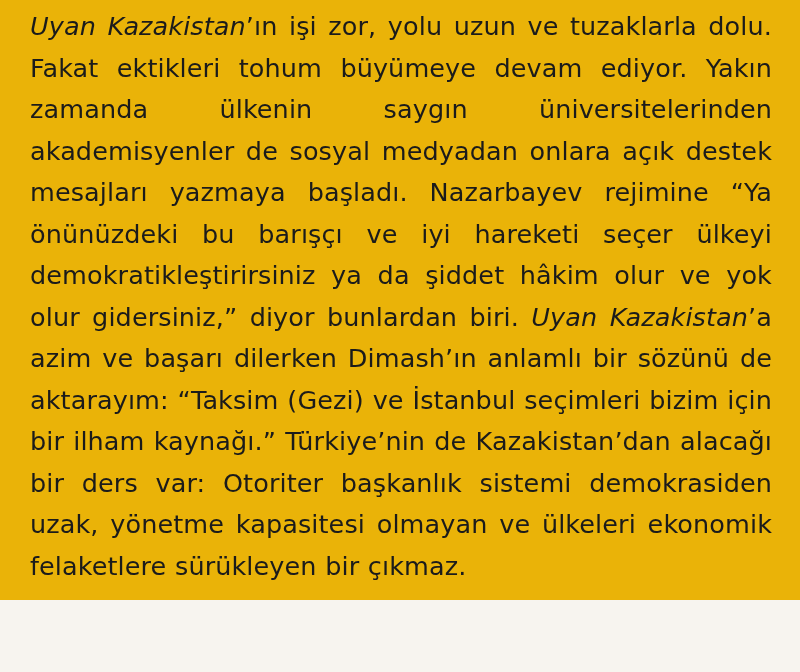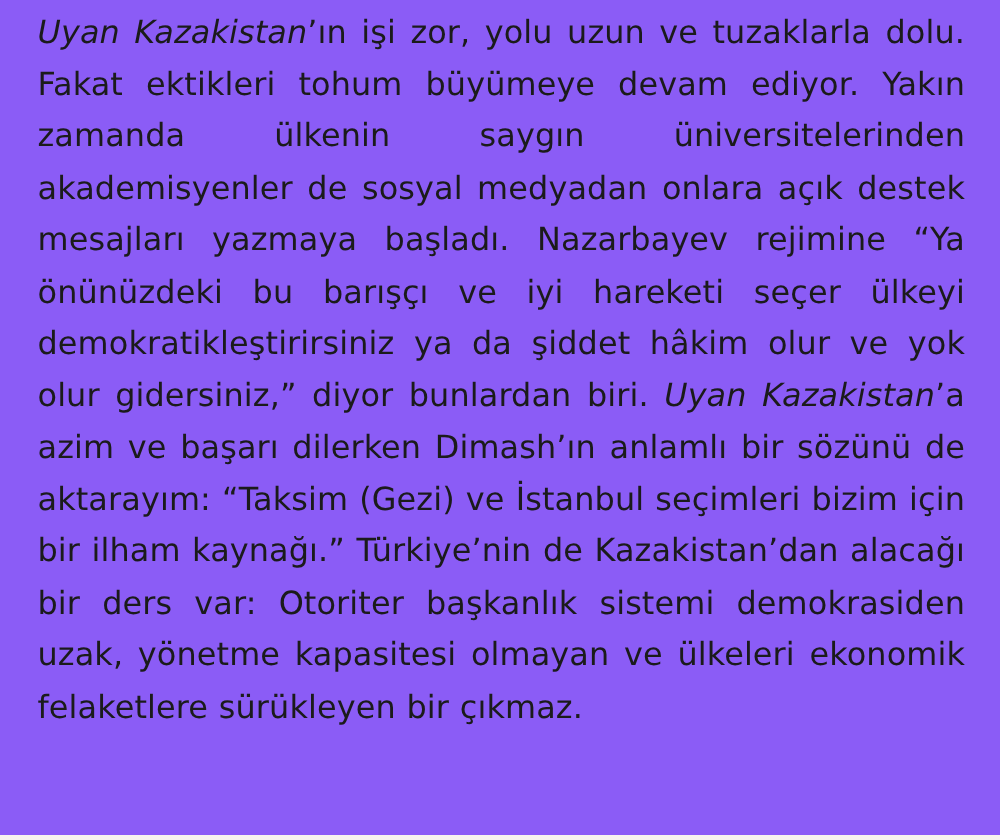--- a/index.html
+++ b/index.html
@@ -8,23 +8,23 @@
   }
   body {
     width: 800px;
     height: 672px;
     background: #f7f4ef;
     font-family: "DejaVu Sans", sans-serif;
     overflow: hidden;
   }
   .page {
     width: 800px;
-    height: 668px;
+    height: 600px;
     box-sizing: border-box;
-    background: #8b5cf6;
+    background: #eab308;
     padding: 6px 28px 0 30px;
     position: relative;
   }
   .article-body {
     font-size: 25.5px;
     line-height: 41.5px;
     color: #1b1b1b;
     text-align: justify;
     text-justify: inter-word;
     letter-spacing: 0.1px;

